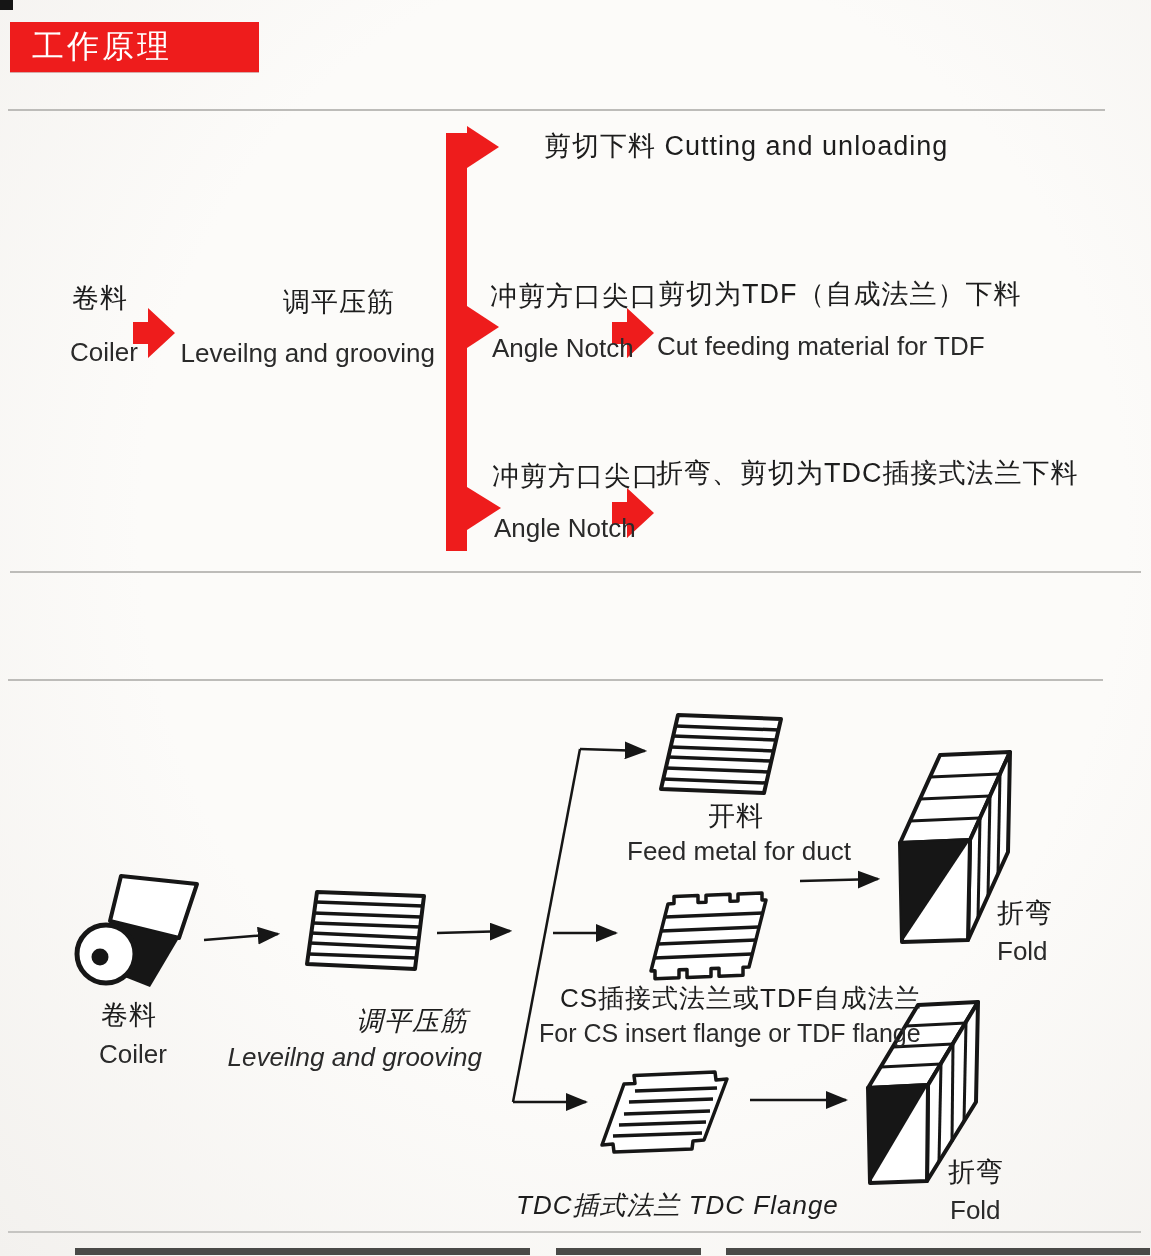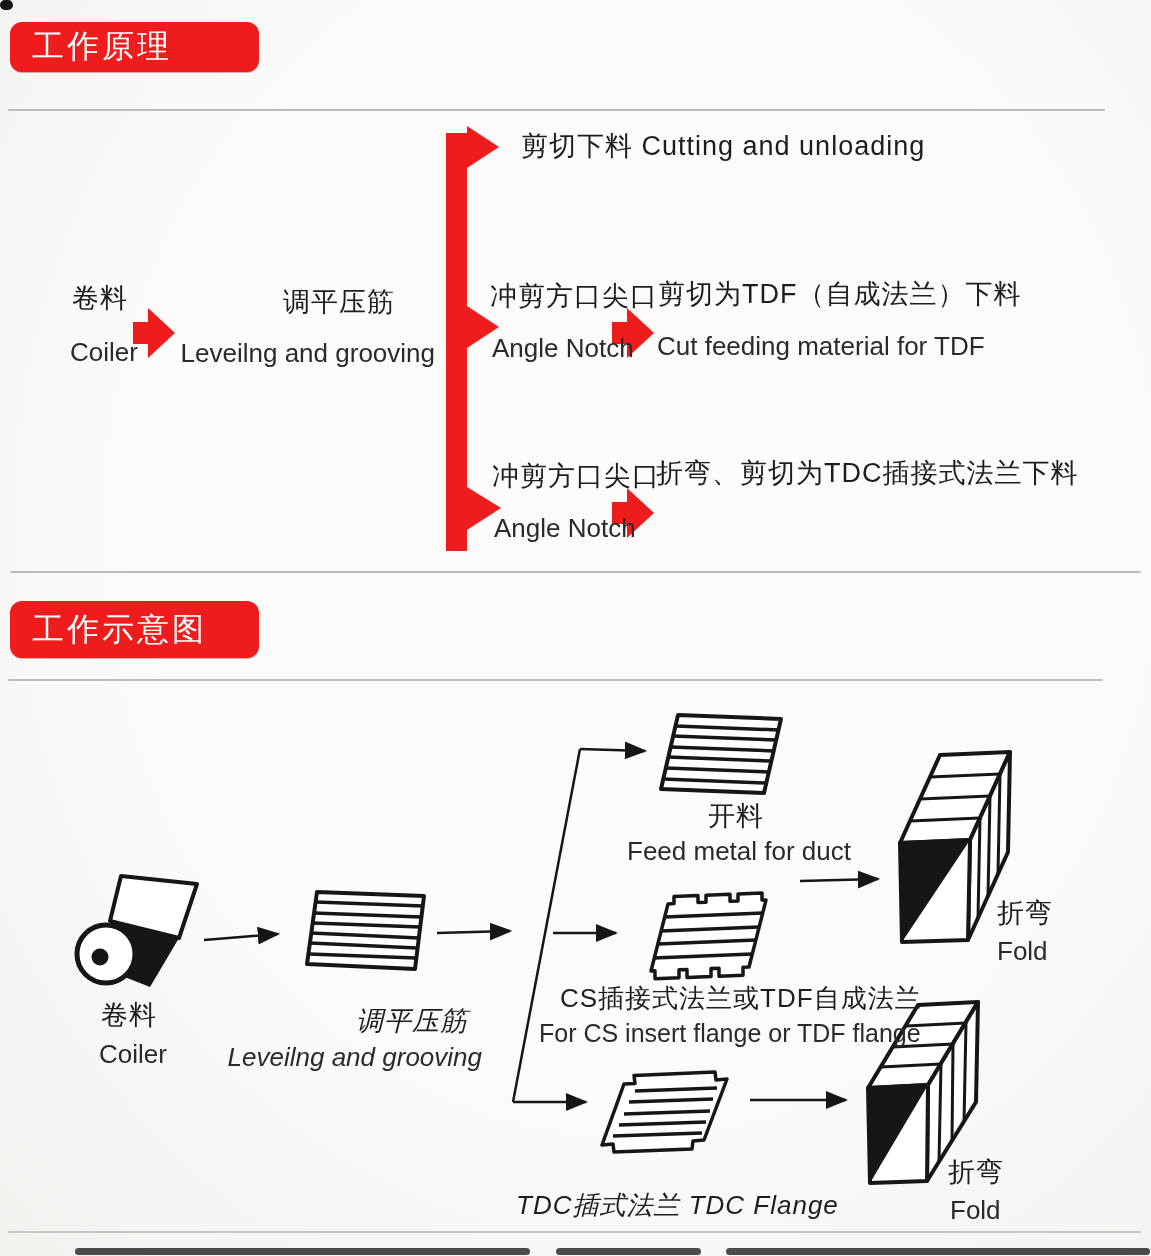--- a/index.html
+++ b/index.html
@@ -3,21 +3,21 @@
 <meta charset="utf-8">
 <style>
   html,body{margin:0;padding:0;background:#e9e7e4;}
   .page{
     position:relative;width:1151px;height:1256px;margin:0 auto;
     background:radial-gradient(ellipse at 55% 42%, #fcfbf9 55%, #f3f1ee 100%);
     overflow:hidden;
     font-family:"Liberation Sans", sans-serif;
     color:#1d1d1d;
   }
-  .abs{position:absolute;border-radius:12px;}
+  .abs{position:absolute;}
   .banner{
     background:#ee1c1c;color:#ffffff;
     display:flex;align-items:center;
     padding-left:22px;letter-spacing:3px;
     font-size:32px;font-weight:500;
     box-shadow:0 1px 0 rgba(150,30,30,.35);
   }
   .divider{background:#bdbcb9;height:2px;}
   .zh{font-size:27px;letter-spacing:1px;white-space:nowrap;}
   .en{font-size:26px;white-space:nowrap;color:#2a2a2a;}
@@ -157,36 +157,33 @@
       <polygon points="868,1088 928,1085 870,1183" fill="#161616" stroke="none"></polygon>
     </g>
   </svg>
 
   <div class="abs zh ctr lbl" style="left:48px;top:283px;width:80px;">卷料</div>
   <div class="abs en ctr lbl" style="left:38px;top:338px;width:100px;">Coiler</div>
 
   <div class="abs zh ctr lbl" style="left:195px;top:287px;width:200px;">调平压筋</div>
   <div class="abs en ctr lbl" style="left:165px;top:339px;width:270px;">Leveilng and grooving</div>
 
-  <div class="abs zh lbl" style="left:521px;top:131px;text-align:right;">剪切下料 Cutting and unloading</div>
+  <div class="abs zh lbl" style="left:544px;top:131px;text-align:right;">剪切下料 Cutting and unloading</div>
 
   <div class="abs zh lbl" style="left:490px;top:281px;">冲剪方口尖口</div>
   <div class="abs en lbl" style="left:492px;top:334px;">Angle Notch</div>
   <div class="abs zh lbl" style="left:658px;top:279px;">剪切为TDF（自成法兰）下料</div>
   <div class="abs en lbl" style="left:657px;top:332px;">Cut feeding material for TDF</div>
 
   <div class="abs zh lbl" style="left:492px;top:461px;">冲剪方口尖口</div>
   <div class="abs en lbl" style="left:494px;top:514px;">Angle Notch</div>
   <div class="abs zh lbl" style="left:656px;top:458px;">折弯、剪切为TDC插接式法兰下料</div>
 
   <div class="abs divider" style="left:10px;top:571px;width:1131px;"></div>
 
-  <div class="abs banner" style="left:10px;top:601px;width:227px;height:57px;">
-    <span>工作示意图</span>
-  </div>
 
   <div class="abs divider" style="left:8px;top:679px;width:1095px;"></div>
 
   <div class="abs zh ctr lbl" style="left:77px;top:1000px;width:80px;">卷料</div>
   <div class="abs en ctr lbl" style="left:67px;top:1040px;width:100px;">Coiler</div>
 
   <div class="abs zh ctr lbl ital" style="left:268px;top:1006px;width:200px;">调平压筋</div>
   <div class="abs en ctr lbl ital" style="left:222px;top:1043px;width:260px;">Leveilng and grooving</div>
 
   <div class="abs zh ctr lbl" style="left:664px;top:801px;width:100px;">开料</div>

